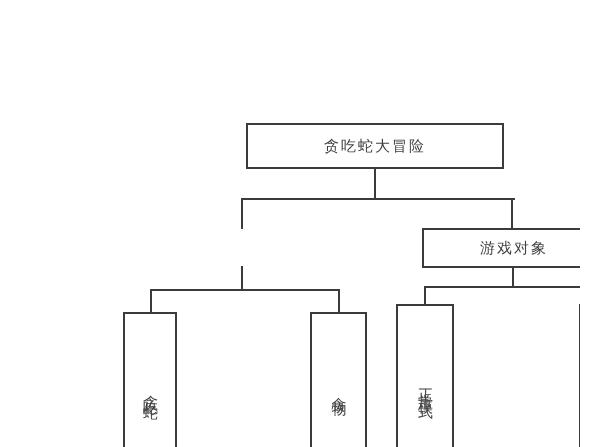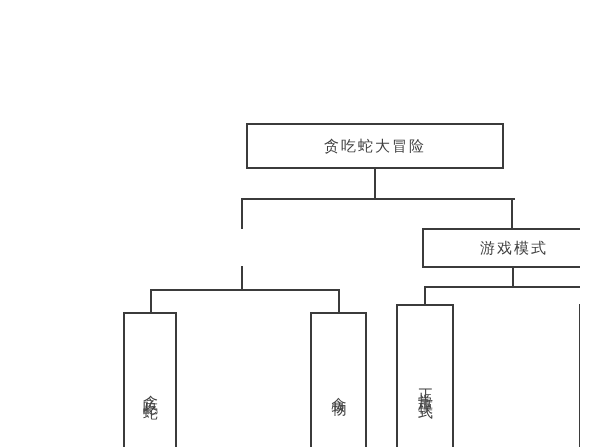--- a/index.html
+++ b/index.html
@@ -83,21 +83,21 @@
   <div class="line" id="ln-l2l-d1"></div>
   <div class="line" id="ln-l2l-d2"></div>
   <div class="line" id="ln-l2r-stub"></div>
   <div class="line" id="ln-l2r-h"></div>
   <div class="line" id="ln-l2r-d1"></div>
   <div class="line" id="ln-l2r-d2"></div>
 
   <div class="node" id="root-box">贪吃蛇大冒险</div>
 
 
-  <div class="node" id="l2-right">游戏模式</div>
+  <div class="node" id="l2-right">游戏对象</div>
 
   <div class="node vertical" id="l3-snake">贪吃蛇</div>
 
   <div class="node vertical" id="l3-food">食物</div>
 
   <div class="node vertical" id="l3-normal">正常模式</div>
 
   <div class="node vertical" id="l3-wall">可穿墙模式</div>
 
   <div id="watermark">https://blog.csdn.net/weixin_45087775</div>

